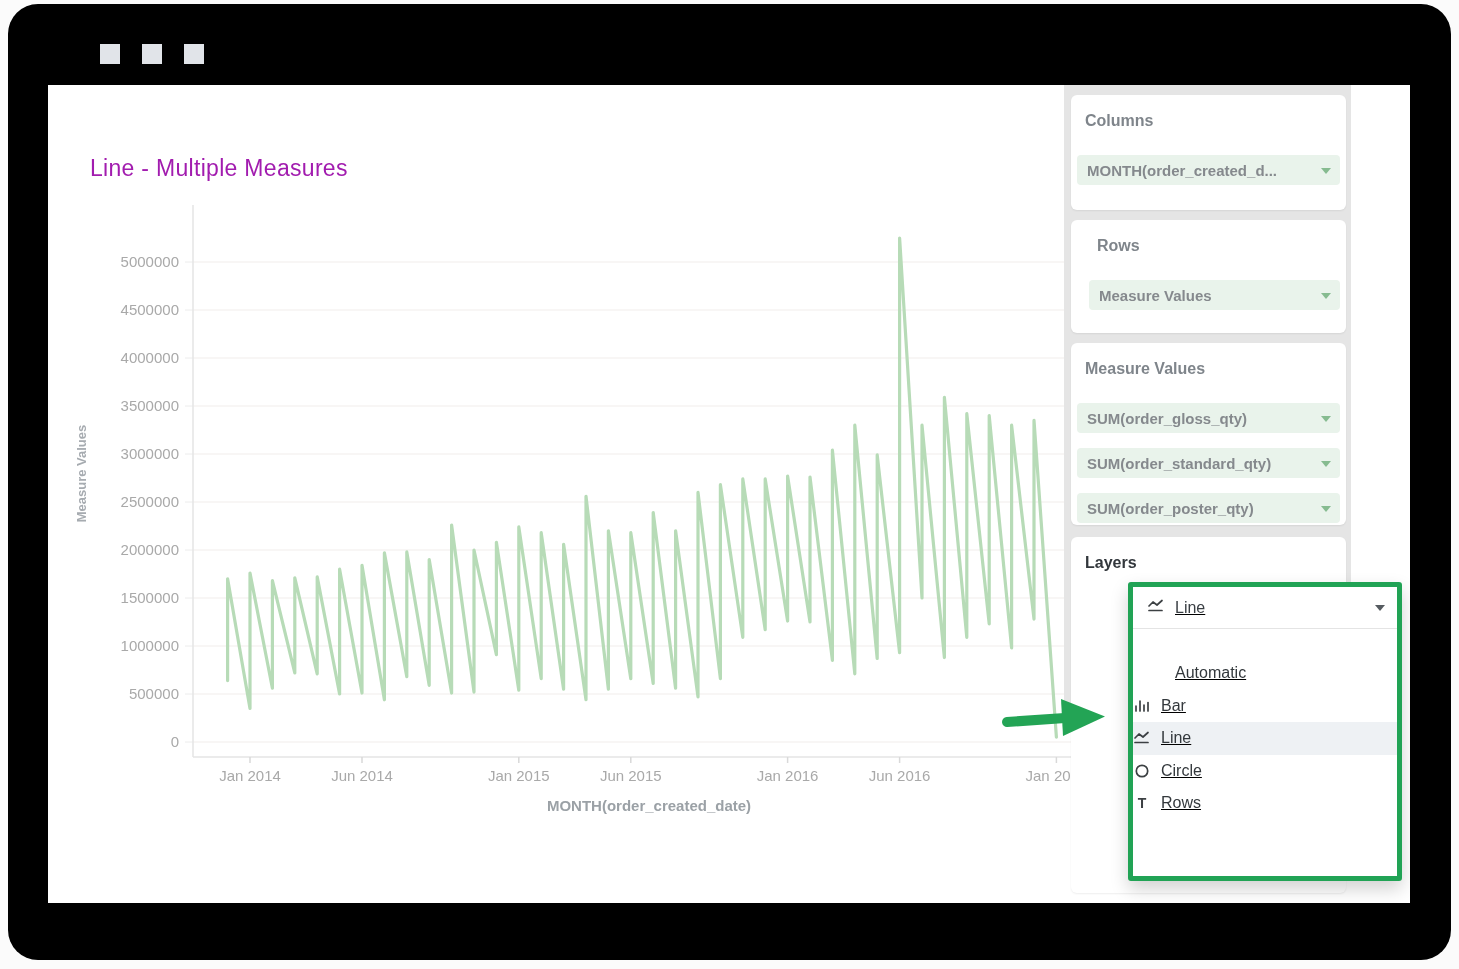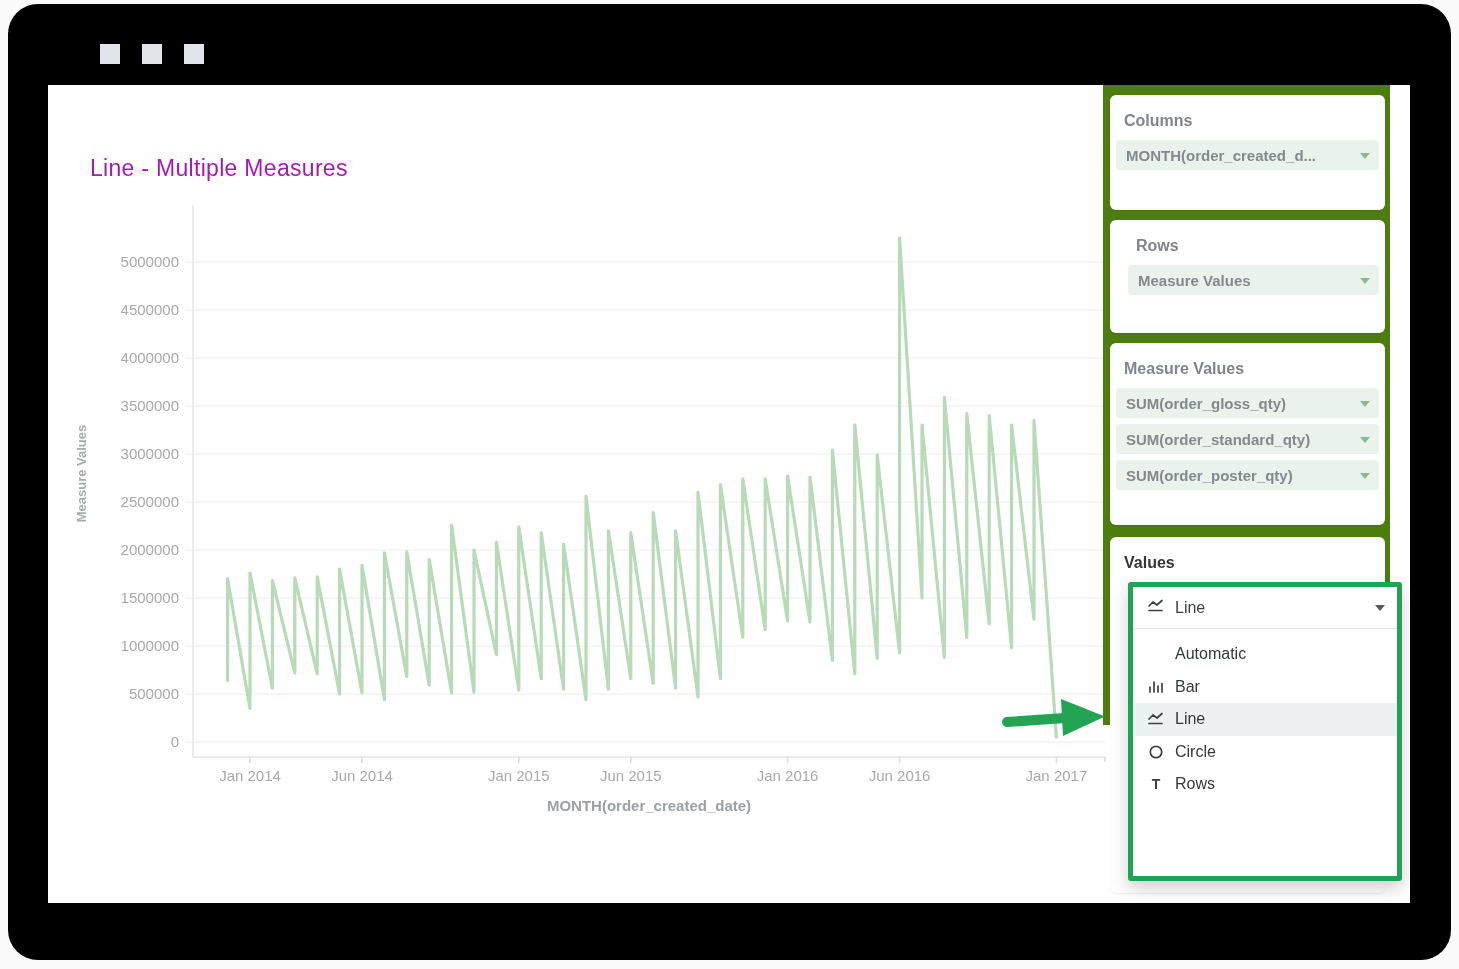--- a/index.html
+++ b/index.html
@@ -5,42 +5,42 @@
   * { margin:0; padding:0; box-sizing:border-box; }
   html,body { width:1459px; height:969px; background:#fbfbfb; font-family:"Liberation Sans", sans-serif; }
   .stage { position:relative; width:1459px; height:969px; overflow:hidden; }
   .frame { position:absolute; left:8px; top:4px; width:1443px; height:956px; background:#000; border-radius:30px; }
   .tb-btn { position:absolute; width:20px; height:20px; background:#e1e4e9; top:44px; }
   .window { position:absolute; left:48px; top:85px; width:1362px; height:818px; background:#ffffff; }
   .chart-title { position:absolute; left:42px; top:70px; font-size:23px; color:#a21caf; letter-spacing:.3px; }
   #chart-svg { position:absolute; left:0; top:0; }
 
   
-  .sidebar { position:absolute; left:1055px; top:0; width:287px; height:640px; background:#4d7c0f; }
+  .sidebar { position:absolute; left:1016px; top:0; width:287px; height:640px; background:#e5e5e5; }
   .card { position:absolute; left:7px; width:275px; background:#fff; border-radius:6px; box-shadow:0 1px 2px rgba(0,0,0,.07); }
   .card-label { font-size:16px; font-weight:bold; color:#7f858b; padding:17px 14px 10px 14px; }
   .card-label.dark { color:#32373c; }
-  .pill { position:relative; margin:0 6px 6px 6px; height:30px; background:#e9f3eb; border-radius:4px;
+  .pill { position:relative; margin:15px 6px 6px 6px; height:30px; background:#e9f3eb; border-radius:4px;
           display:flex; align-items:center; padding:0 24px 0 10px; }
   .pill span.txt { font-size:15px; font-weight:600; color:#85898d; white-space:nowrap; overflow:hidden; }
   .caret-green { position:absolute; right:9px; top:13px; width:0; height:0;
                  border-left:5px solid transparent; border-right:5px solid transparent; border-top:6px solid #86bb90; }
   .caret-dark { width:0; height:0; border-left:5px solid transparent; border-right:5px solid transparent; border-top:6px solid #565b60; }
 
   
   .layers-box { position:absolute; left:1080px; top:497px; width:274px; height:299px; background:#fff;
-                border:5px solid #21a355; border-radius:3px; z-index:5; box-shadow:0 8px 18px rgba(0,0,0,.18); }
+                border:5px solid #21a355; border-radius:3px; z-index:5; box-shadow:0 8px 18px rgba(0,0,0,.18);text-decoration:underline; }
   .dd-header { height:42px; display:flex; align-items:center; gap:10px; padding:0 12px 0 14px; border-bottom:1px solid #e4e4e4; }
   .dd-header .lbl { font-size:16px; color:#3a3f44; flex:1; }
   .dd-menu { padding-top:9px; }
-  .dd-item { height:32.5px; display:flex; align-items:center; gap:10px; padding-left:14px; cursor:default; }
+  .dd-item { height:32.5px; display:flex; align-items:center; gap:10px; cursor:default; }
   .dd-item .ic { width:18px; height:16px; display:flex; align-items:center; justify-content:center; }
   .dd-item .lbl { font-size:16px; color:#33383c; }
   .dd-item.selected { background:#eef1f4; }
-  .dd-item.no-icon { padding-left:42px; }
+  .dd-item.no-icon { padding-left:42px;margin-top:19px; }
 
   .arrow-wrap { position:absolute; left:945px; top:600px; width:120px; height:60px; z-index:6; }
 </style>
 </head>
 <body>
 <div class="stage">
 
   <div class="frame"></div>
   <div class="tb-btn" style="left:100px;"></div>
   <div class="tb-btn" style="left:142px;"></div>
@@ -134,21 +134,21 @@
           <span class="txt">SUM(order_standard_qty)</span>
           <span class="caret-green"></span>
         </div>
         <div class="pill">
           <span class="txt">SUM(order_poster_qty)</span>
           <span class="caret-green"></span>
         </div>
       </div>
 
       <div class="card" style="top:452px; height:356px;">
-        <div class="card-label dark">Values</div>
+        <div class="card-label dark">Layers</div>
       </div>
     </div>
 
     <div class="layers-box">
       <div class="dd-header">
         <span class="ic">
           <svg width="18" height="14" viewBox="0 0 18 14">
               <polyline points="2,7 6,3 10,6 15,1.5" fill="none" stroke="#3c4043" stroke-width="1.7" stroke-linecap="round" stroke-linejoin="round"></polyline>
               <line x1="2" y1="11.5" x2="15" y2="11.5" stroke="#3c4043" stroke-width="1.7" stroke-linecap="round"></line>
             </svg>

